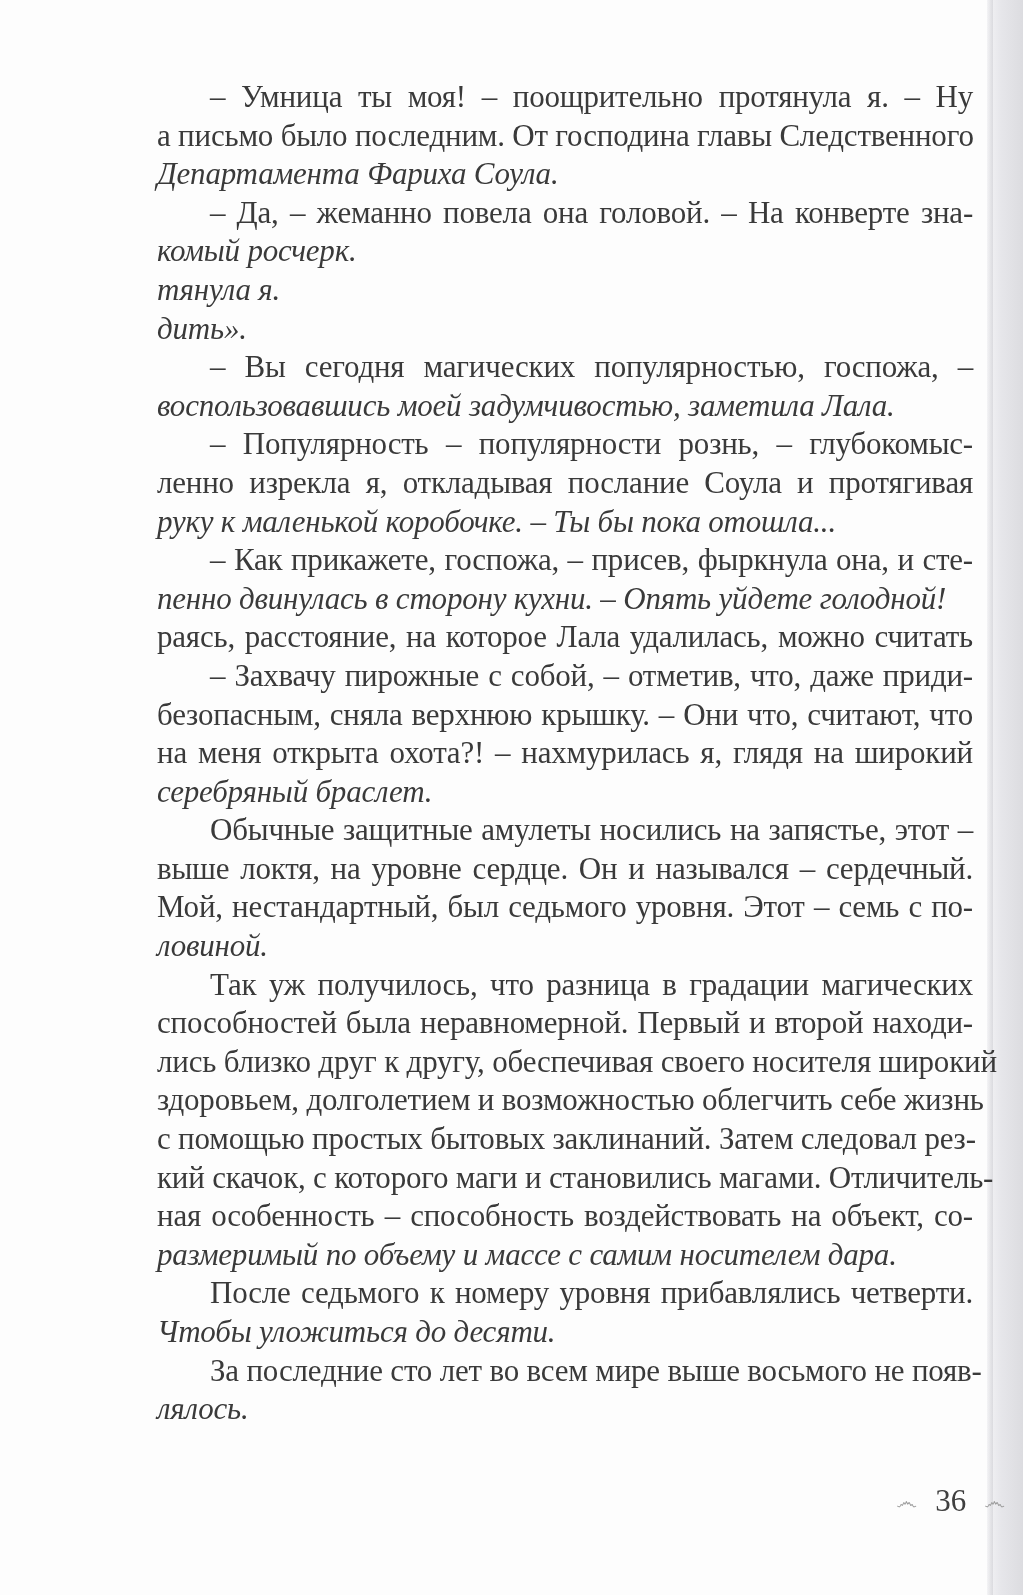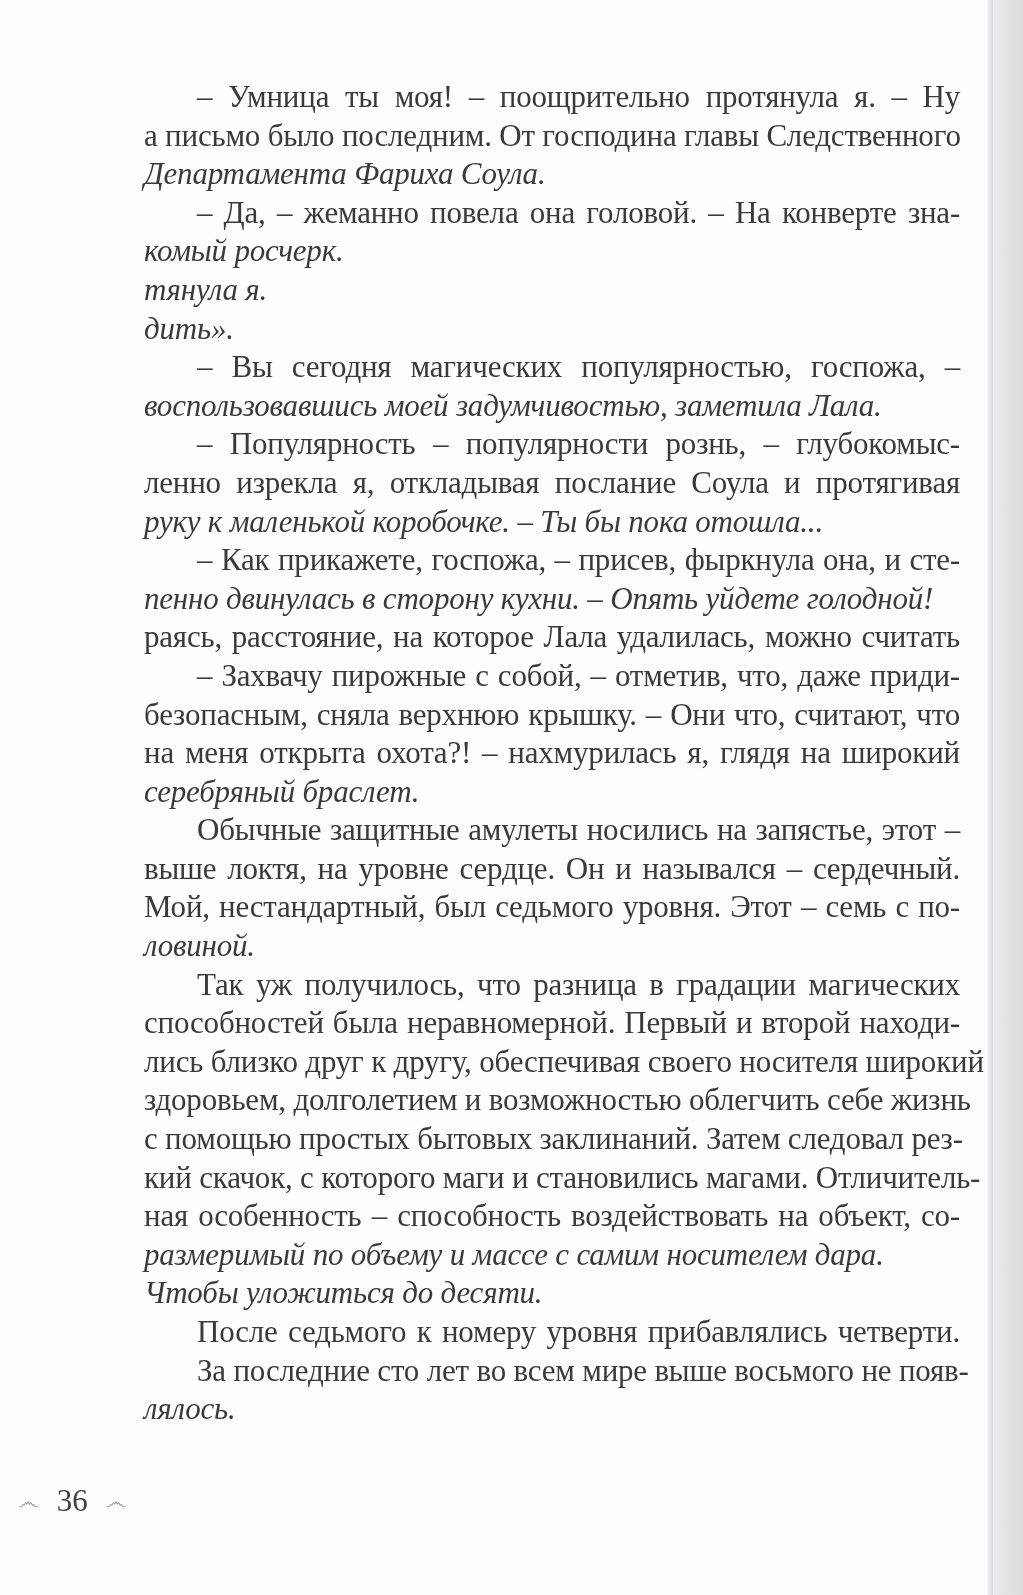--- a/index.html
+++ b/index.html
@@ -12,34 +12,34 @@
     }
     .page-edge {
       position: absolute; top: 0; right: 0; width: 36px; height: 1595px;
       background: linear-gradient(to right, #f4f4f6 0%, #e6e6ea 40%, #dcdce0 100%);
     }
     .page-edge::before {
       content: ""; position: absolute; left: 0; top: 0; bottom: 0; width: 6px;
       background: linear-gradient(to right, rgba(255,255,255,0), rgba(200,200,205,0.5));
     }
     .text-block {
-      position: absolute; left: 144px; top: 78px; width: 816px;
+      position: absolute; left: 157px; top: 78px; width: 816px;
       font-size: 31px; line-height: 38.6px;
       letter-spacing: -0.2px;
     }
     .line {
       height: 38.6px; white-space: nowrap;
       text-align: justify; text-align-last: justify;
       overflow: visible;
     }
     .line.indent { padding-left: 53px; }
     .line.last { text-align-last: left; font-style: italic; }
     .folio {
       position: absolute; top: 1483px; left: 0; width: 1023px;
-      text-align: left; font-size: 31px; color: #3f3f3f;
+      text-align: right; font-size: 31px; color: #3f3f3f;
     }
     .folio .orn { color: #9a9a9a; font-size: 22px; margin: 0 18px; vertical-align: 2px; }
   </style>
 </head>
 <body>
 
 <div class="page-edge"></div>
 
 <div class="text-block" id="text-block">
     <div class="line indent">– Умница ты моя! – поощрительно протянула я. – Ну</div>
@@ -66,21 +66,21 @@
     <div class="line">Мой, нестандартный, был седьмого уровня. Этот – семь с по-</div>
     <div class="line last">ловиной.</div>
     <div class="line indent">Так уж получилось, что разница в градации магических</div>
     <div class="line">способностей была неравномерной. Первый и второй находи-</div>
     <div class="line">лись близко друг к другу, обеспечивая своего носителя широкий</div>
     <div class="line">здоровьем, долголетием и возможностью облегчить себе жизнь</div>
     <div class="line">с помощью простых бытовых заклинаний. Затем следовал рез-</div>
     <div class="line">кий скачок, с которого маги и становились магами. Отличитель-</div>
     <div class="line">ная особенность – способность воздействовать на объект, со-</div>
     <div class="line last">размеримый по объему и массе с самим носителем дара.</div>
+    <div class="line indent">После седьмого к номеру уровня прибавлялись четверти.</div>
     <div class="line last">Чтобы уложиться до десяти.</div>
-    <div class="line indent">После седьмого к номеру уровня прибавлялись четверти.</div>
     <div class="line indent">За последние сто лет во всем мире выше восьмого не появ-</div>
     <div class="line last">лялось.</div>
   </div>
 
 <div class="folio">
   <span class="orn">෴</span><span>36</span><span class="orn">෴</span>
 </div>
 
 </body></html>

